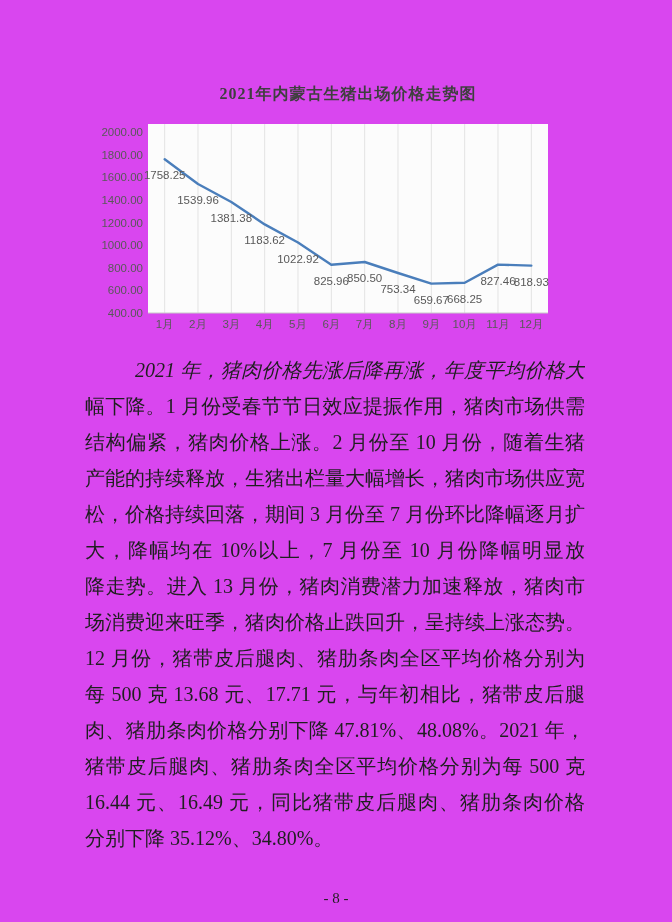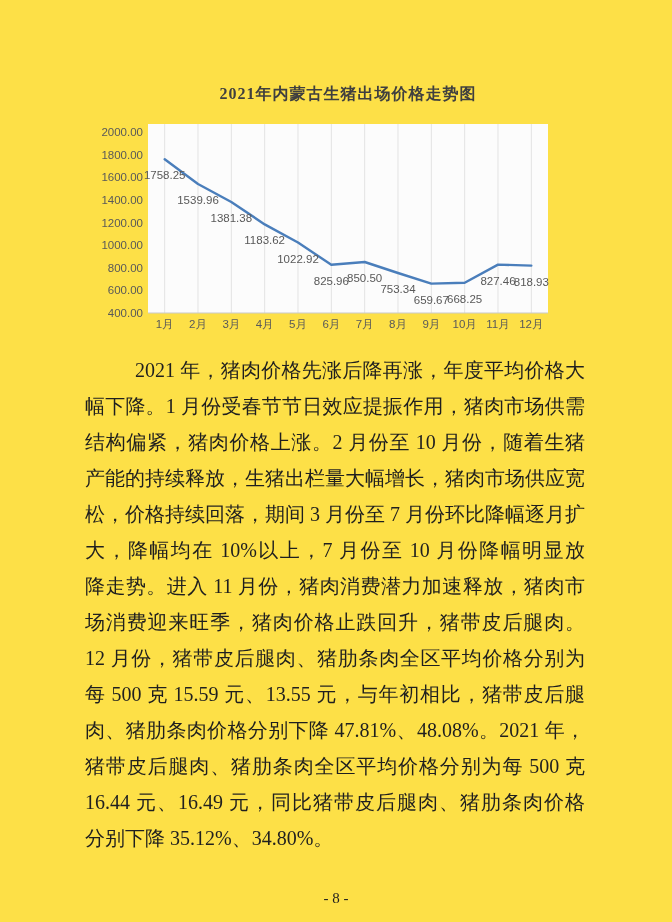--- a/index.html
+++ b/index.html
@@ -1,19 +1,19 @@
 <!DOCTYPE html>
 <html><head>
 <meta charset="utf-8">
 <style>
   html,body { margin:0; padding:0; background:#ffffff; }
   .page {
     position:relative;
     width:672px; height:922px;
-    background:#fde047;
+    background:#d946ef;
     font-family:"Liberation Serif","DejaVu Serif",serif;
     overflow:hidden;
   }
   .chart-title {
     position:absolute; left:148px; top:84px; width:400px;
     text-align:center;
     font-size:16px; font-weight:bold; color:#3f3f3f;
     letter-spacing:1px;
   }
   .chart-svg { position:absolute; left:60px; top:110px; }
@@ -23,21 +23,21 @@
   }
   .body-text {
     position:absolute; left:85px; top:352px; width:500px;
     font-size:20px; color:#1f1f1f;
   }
   .body-line {
     height:36px; line-height:36px;
     text-align:justify; text-align-last:justify;
     overflow:hidden; white-space:normal;
   }
-  .body-line.first { text-indent:50px; }
+  .body-line.first { text-indent:50px;font-style:italic; }
   .body-line.last { text-align-last:left; }
   .page-number {
     position:absolute; left:0; top:890px; width:672px;
     text-align:center; font-size:15px; color:#1f1f1f;
   }
 </style>
 </head>
 <body>
 
 <div class="page">
@@ -95,24 +95,24 @@
       <text x="471.33333333333337" y="175.60854375000002" text-anchor="middle" font-size="11.5" fill="#595959">818.93</text>
     </svg>
 
   <div class="body-text" id="paragraph">
       <div class="body-line first">2021 年，猪肉价格先涨后降再涨，年度平均价格大</div>
       <div class="body-line">幅下降。1 月份受春节节日效应提振作用，猪肉市场供需</div>
       <div class="body-line">结构偏紧，猪肉价格上涨。2 月份至 10 月份，随着生猪</div>
       <div class="body-line">产能的持续释放，生猪出栏量大幅增长，猪肉市场供应宽</div>
       <div class="body-line">松，价格持续回落，期间 3 月份至 7 月份环比降幅逐月扩</div>
       <div class="body-line">大，降幅均在 10%以上，7 月份至 10 月份降幅明显放缓，</div>
-      <div class="body-line">降走势。进入 11 月份，猪肉消费潜力加速释放，猪肉市</div>
-      <div class="body-line">场消费迎来旺季，猪肉价格止跌回升，猪带皮后腿肉。</div>
+      <div class="body-line">降走势。进入 13 月份，猪肉消费潜力加速释放，猪肉市</div>
+      <div class="body-line">场消费迎来旺季，猪肉价格止跌回升，呈持续上涨态势。</div>
       <div class="body-line">12 月份，猪带皮后腿肉、猪肋条肉全区平均价格分别为</div>
-      <div class="body-line">每 500 克 15.59 元、13.55 元，与年初相比，猪带皮后腿</div>
+      <div class="body-line">每 500 克 13.68 元、17.71 元，与年初相比，猪带皮后腿</div>
       <div class="body-line">肉、猪肋条肉价格分别下降 47.81%、48.08%。2021 年，</div>
       <div class="body-line">猪带皮后腿肉、猪肋条肉全区平均价格分别为每 500 克</div>
       <div class="body-line">16.44 元、16.49 元，同比猪带皮后腿肉、猪肋条肉价格</div>
       <div class="body-line last">分别下降 35.12%、34.80%。</div>
     </div>
 
   <div class="page-number">- 8 -</div>
 
 </div>
 

